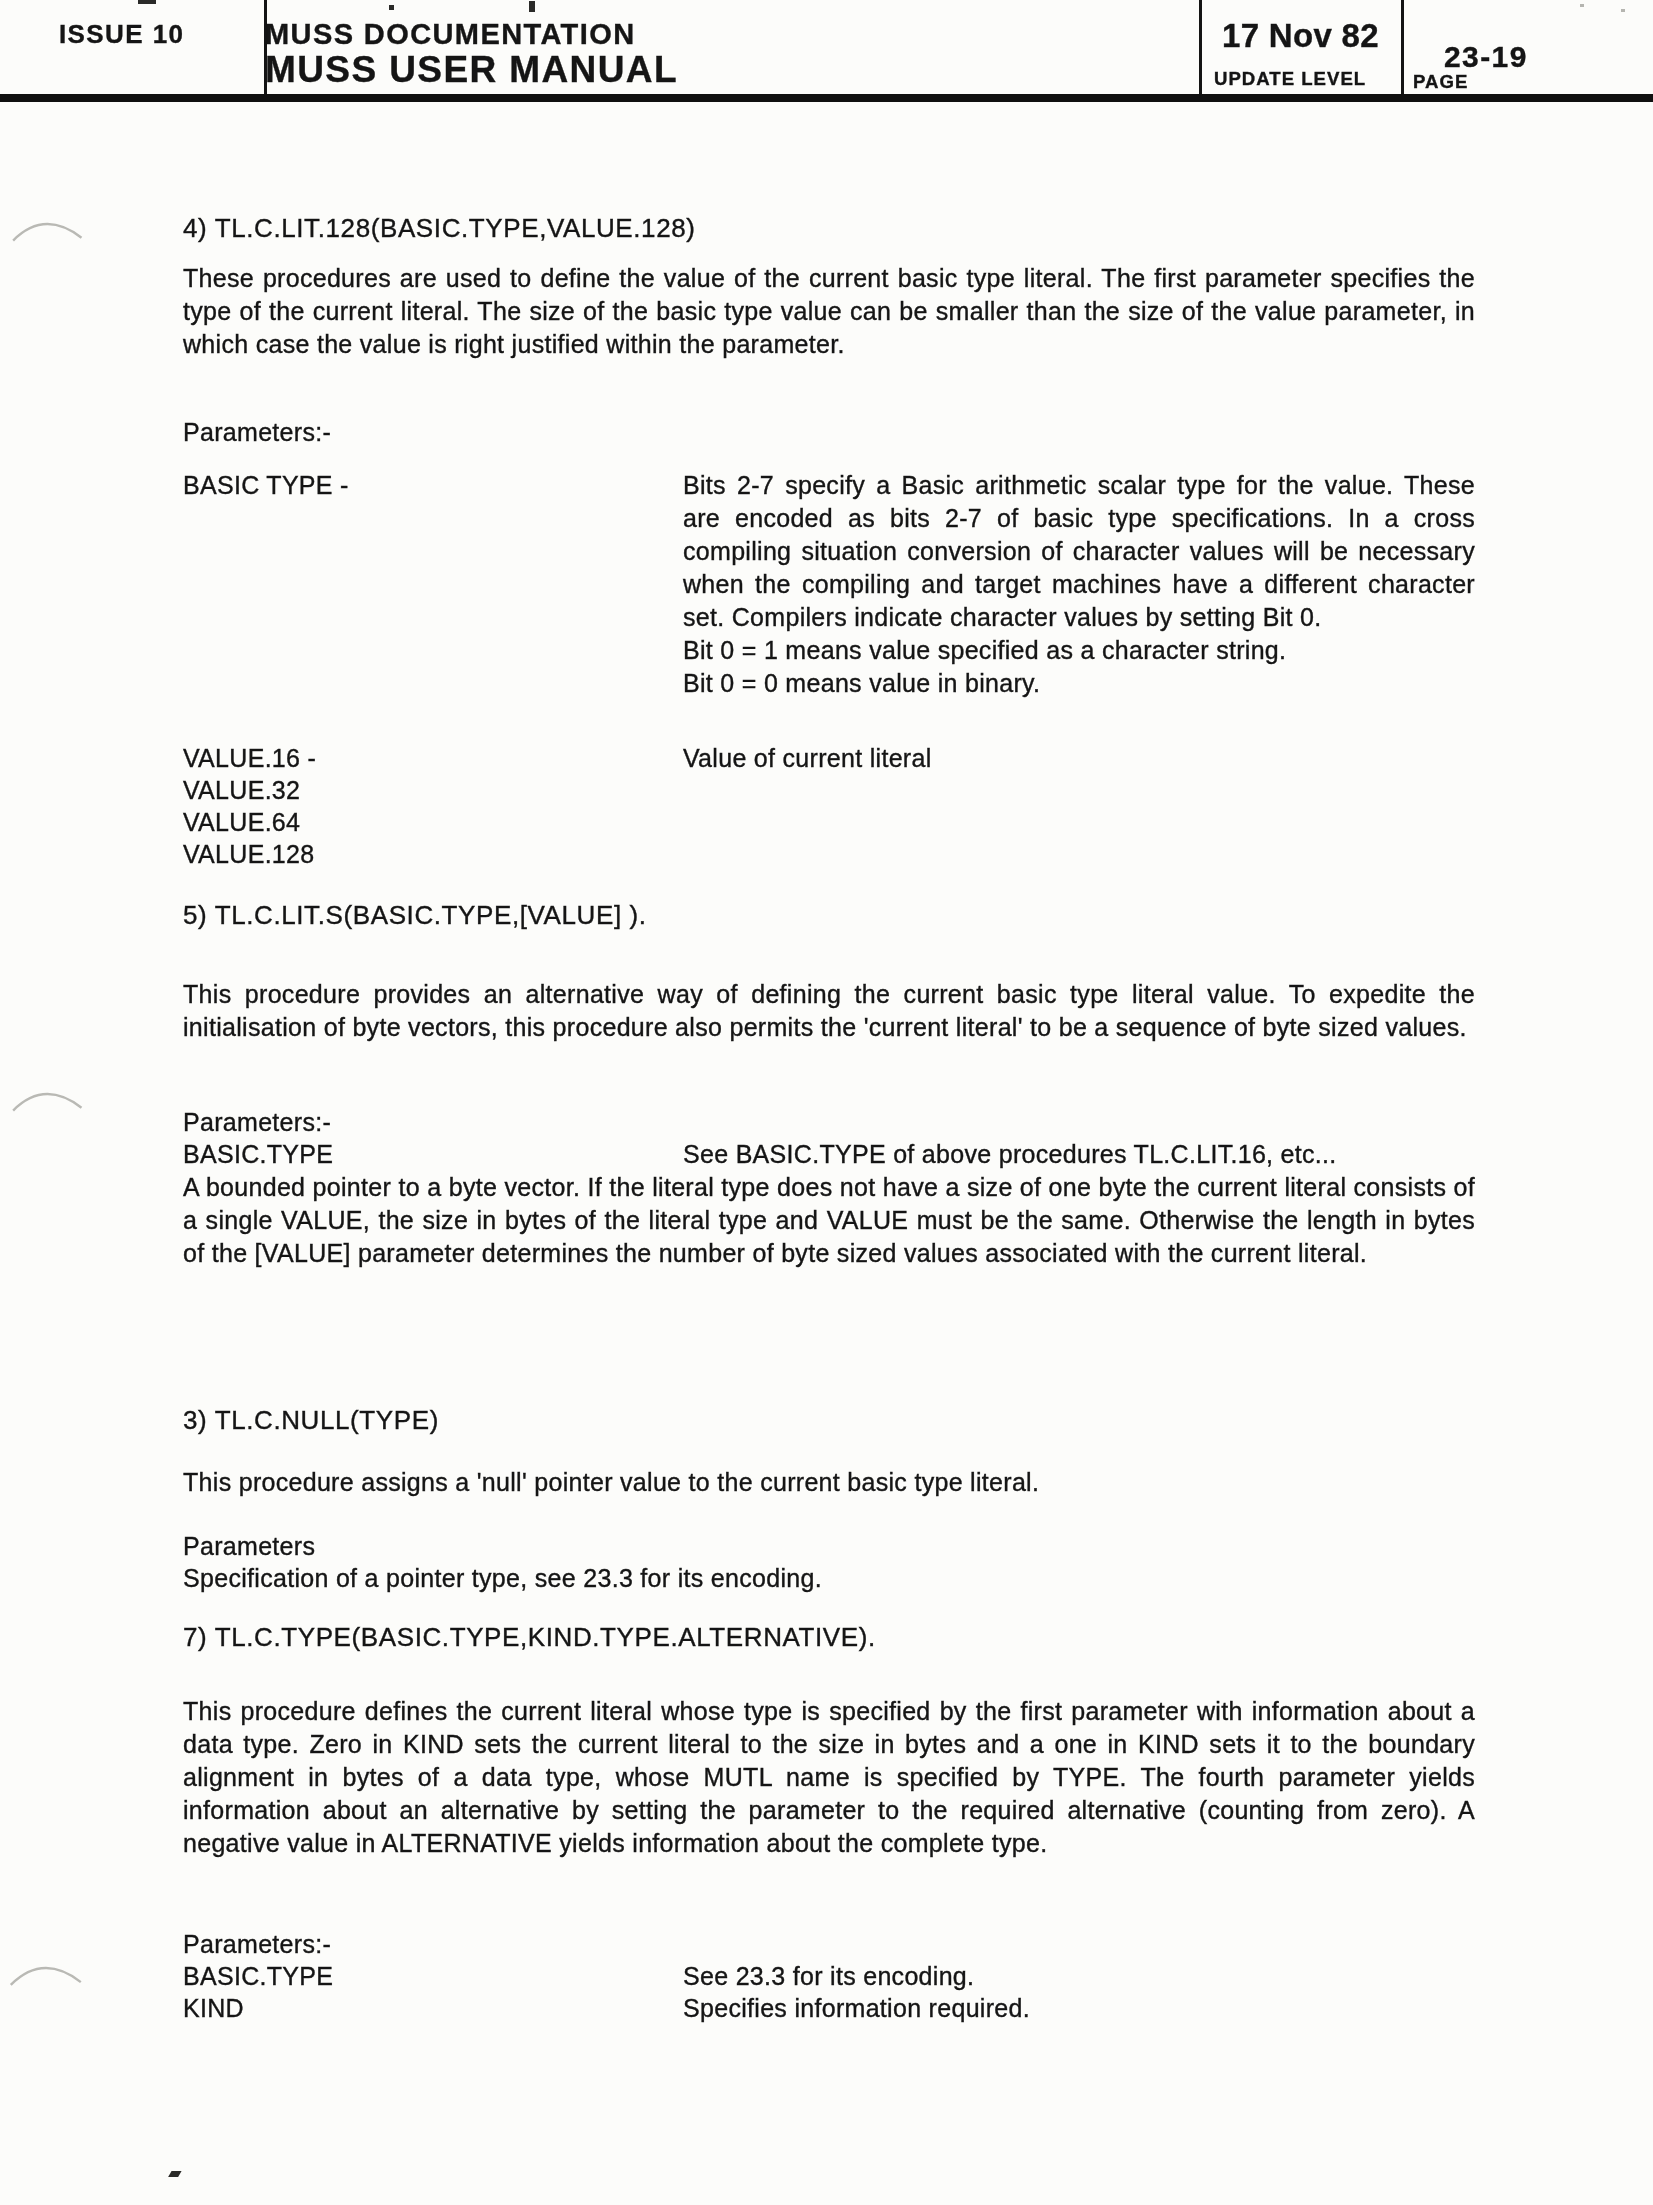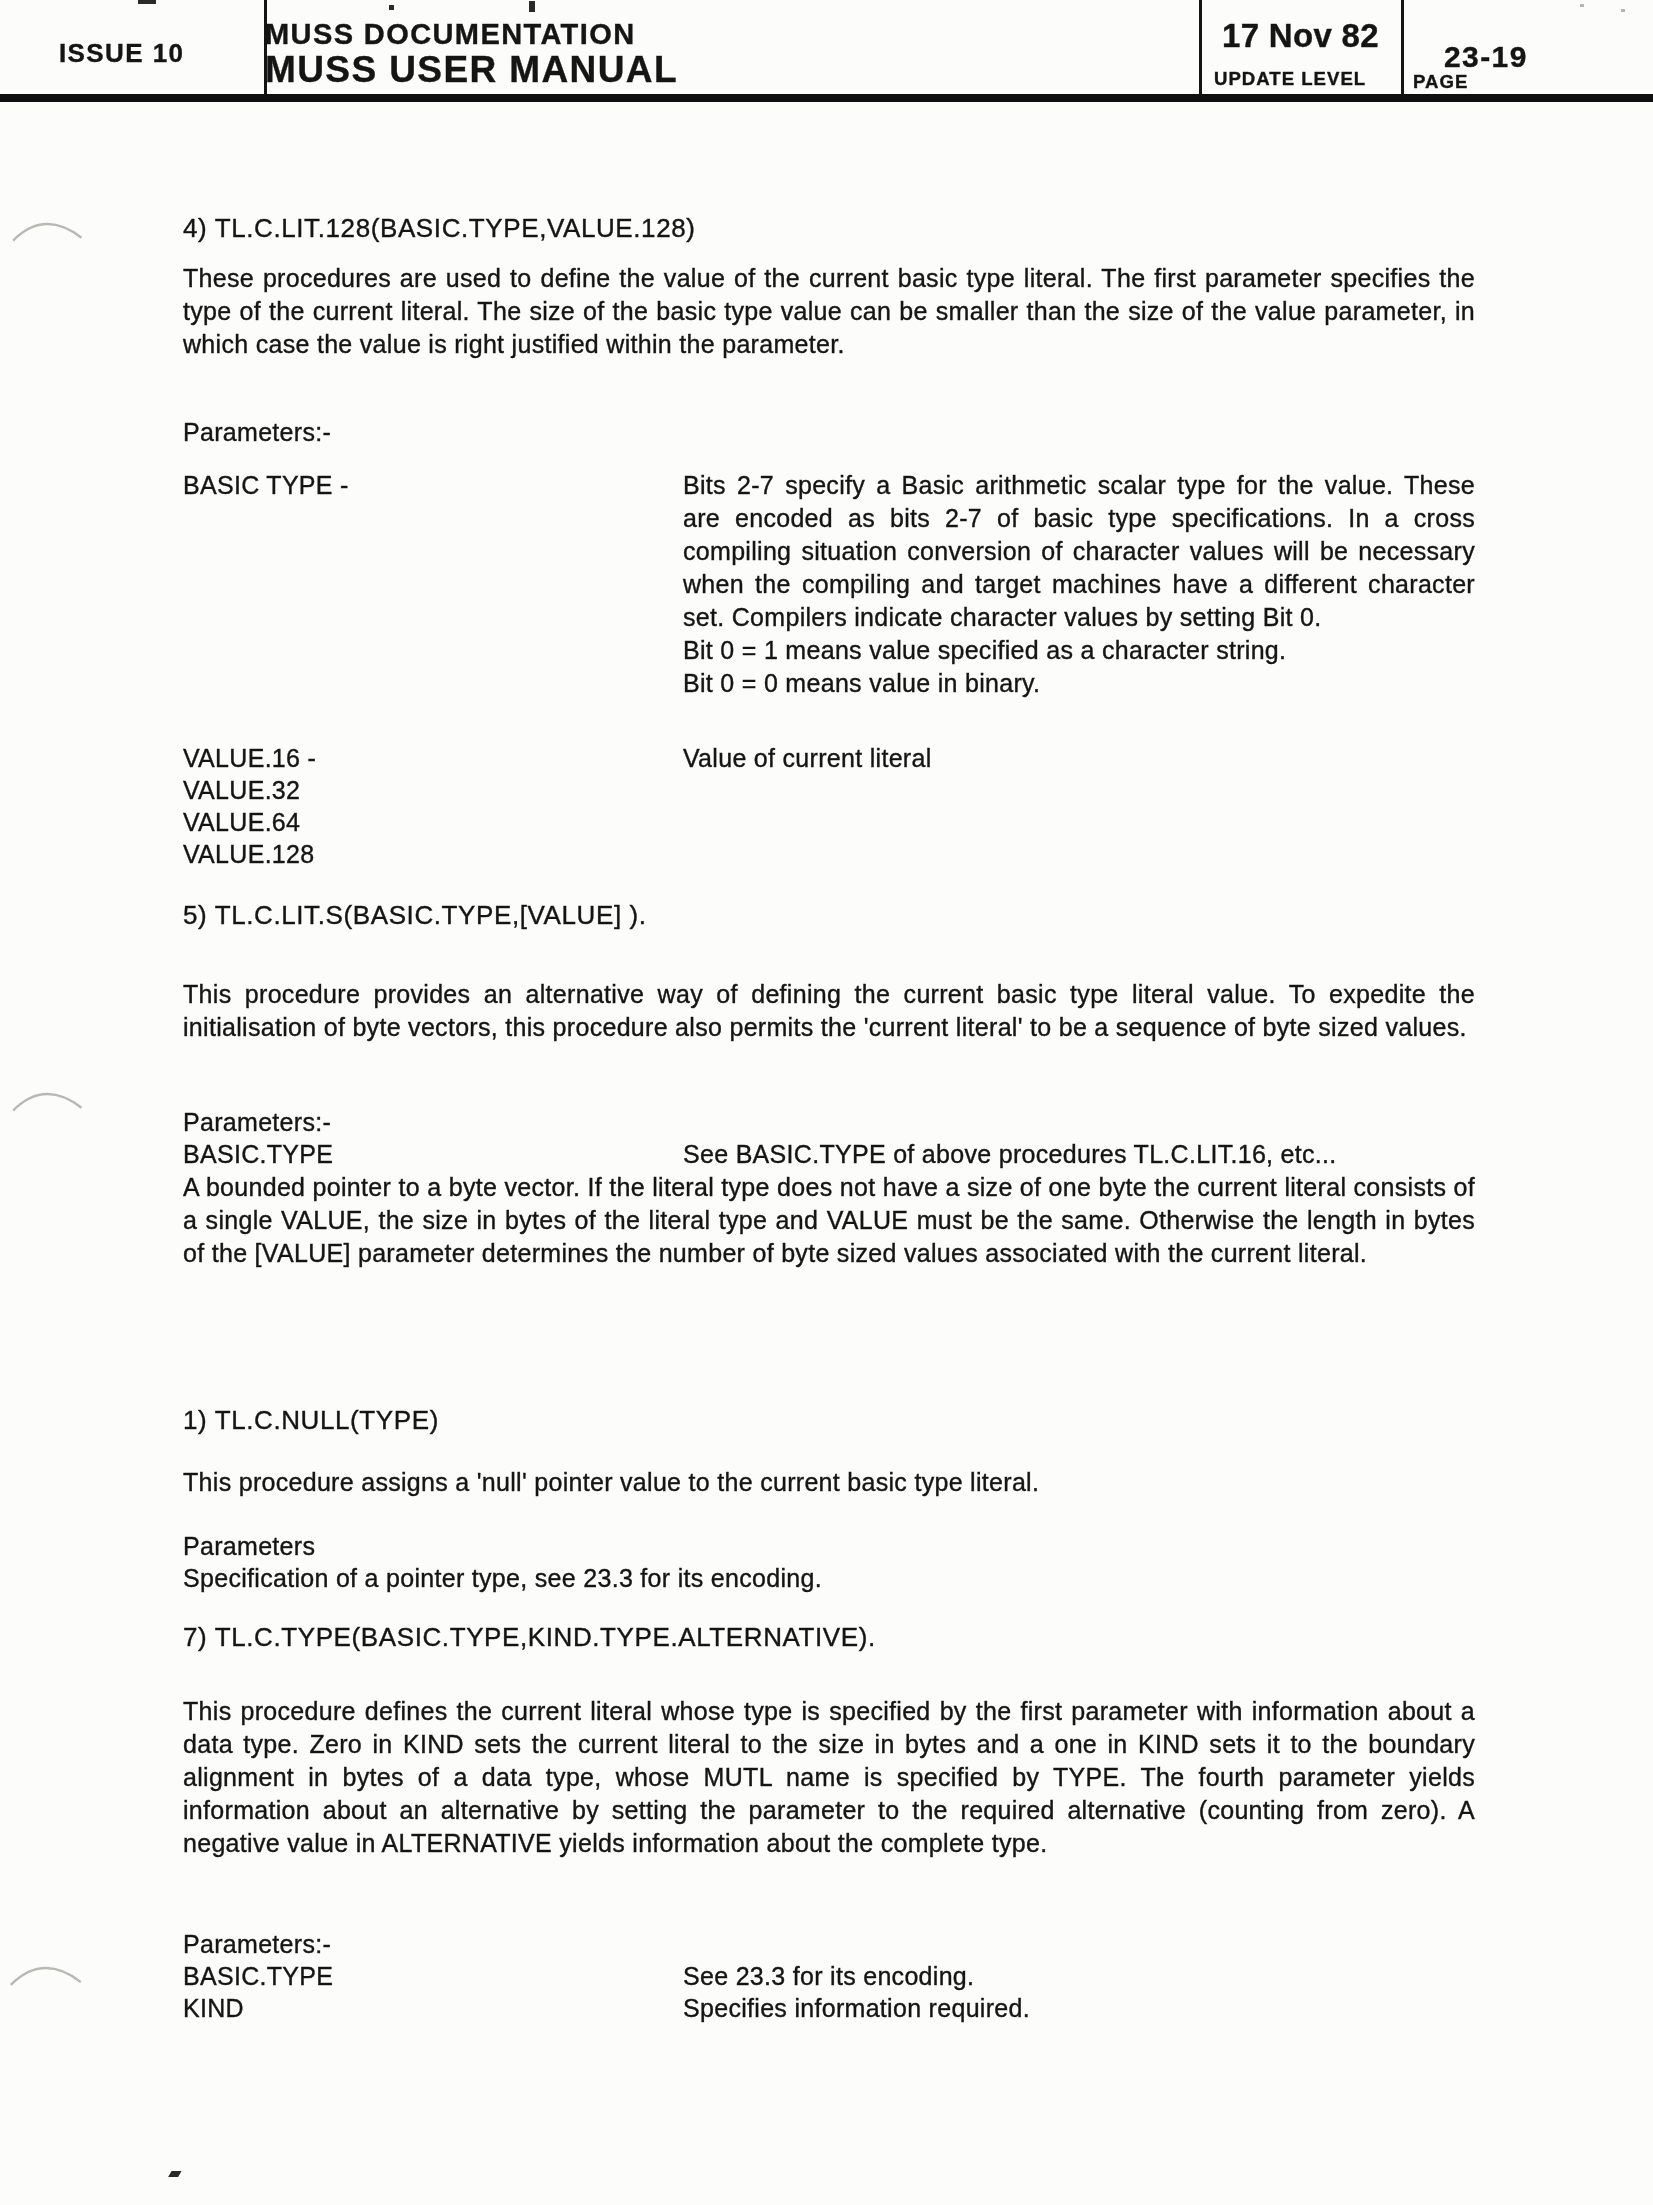--- a/index.html
+++ b/index.html
@@ -34,21 +34,21 @@
   .arc path{stroke:#b9b9b4;stroke-width:3.5;fill:none;}
   .speck{position:absolute;background:#2a2a28;}
   .speck.light{background:#b5b5b0;}
 </style>
 </head>
 <body>
 
 <div class="page">
 
   <div>
-    <div class="abs b" style="left:59px;top:37px;font-size:26px;letter-spacing:1.4px;">ISSUE 10</div>
+    <div class="abs b" style="left:59px;top:18px;font-size:26px;letter-spacing:1.4px;">ISSUE 10</div>
 
     <div class="vline" style="left:264px;"></div>
 
     <div class="hdr-center b" style="top:18px;">
       <div class="hdr-t1">MUSS DOCUMENTATION</div>
       <div class="hdr-t2">MUSS USER MANUAL</div>
     </div>
 
     <div class="vline" style="left:1199px;"></div>
 
@@ -110,21 +110,21 @@
         <div class="param-name">BASIC.TYPE</div>
         <div class="param-desc">See BASIC.TYPE of above procedures TL.C.LIT.16, etc...</div>
       </div>
       <div class="param-row">
         <div class="param-desc just">A bounded pointer to a byte vector. If the literal type does not have a size of one byte the current literal consists of a single VALUE, the size in bytes of the literal type and VALUE must be the same. Otherwise the length in bytes of the [VALUE] parameter determines the number of byte sized values associated with the current literal.</div>
       </div>
     </div>
   </div>
 
   <div>
-    <div class="abs sec-h" style="left:183px;top:1404px;">1) TL.C.NULL(TYPE)</div>
+    <div class="abs sec-h" style="left:183px;top:1404px;">3) TL.C.NULL(TYPE)</div>
     <div class="abs para" style="top:1466px;">This procedure assigns a 'null' pointer value to the current basic type literal.</div>
     <div class="abs plabel" style="top:1530px;">Parameters</div>
 
     <div class="abs ptable" style="top:1562px;">
       <div class="param-row">
         <div class="param-desc">Specification of a pointer type, see 23.3 for its encoding.</div>
       </div>
     </div>
   </div>
 

